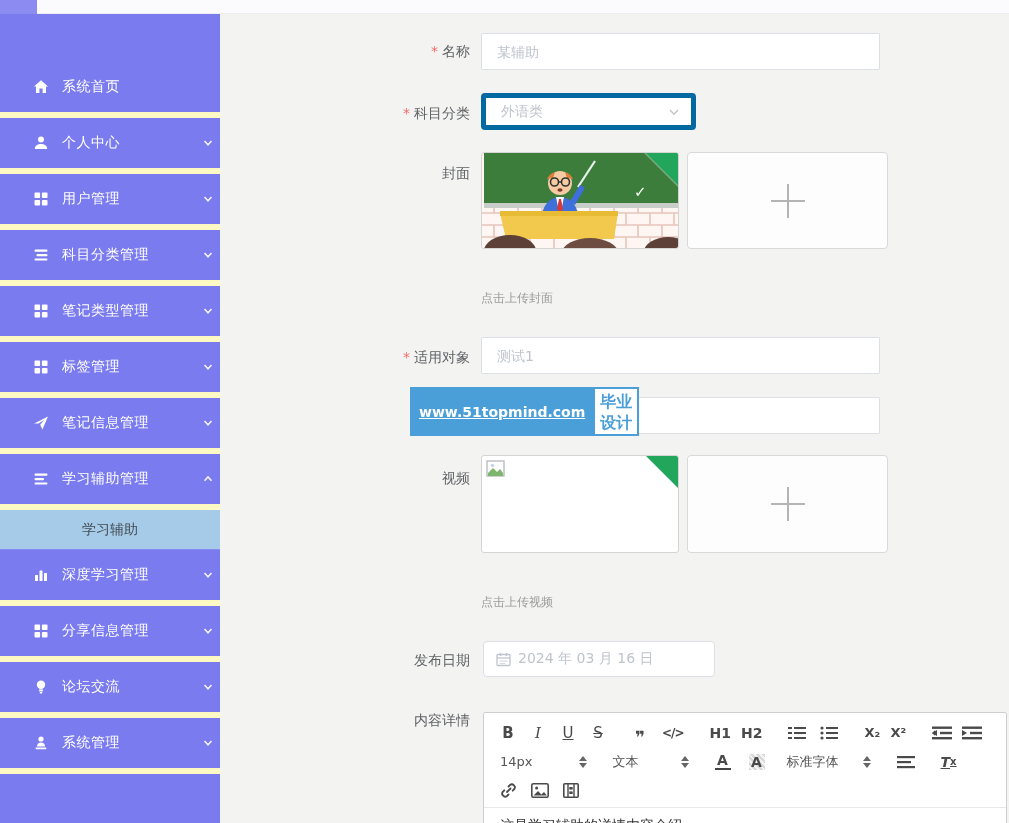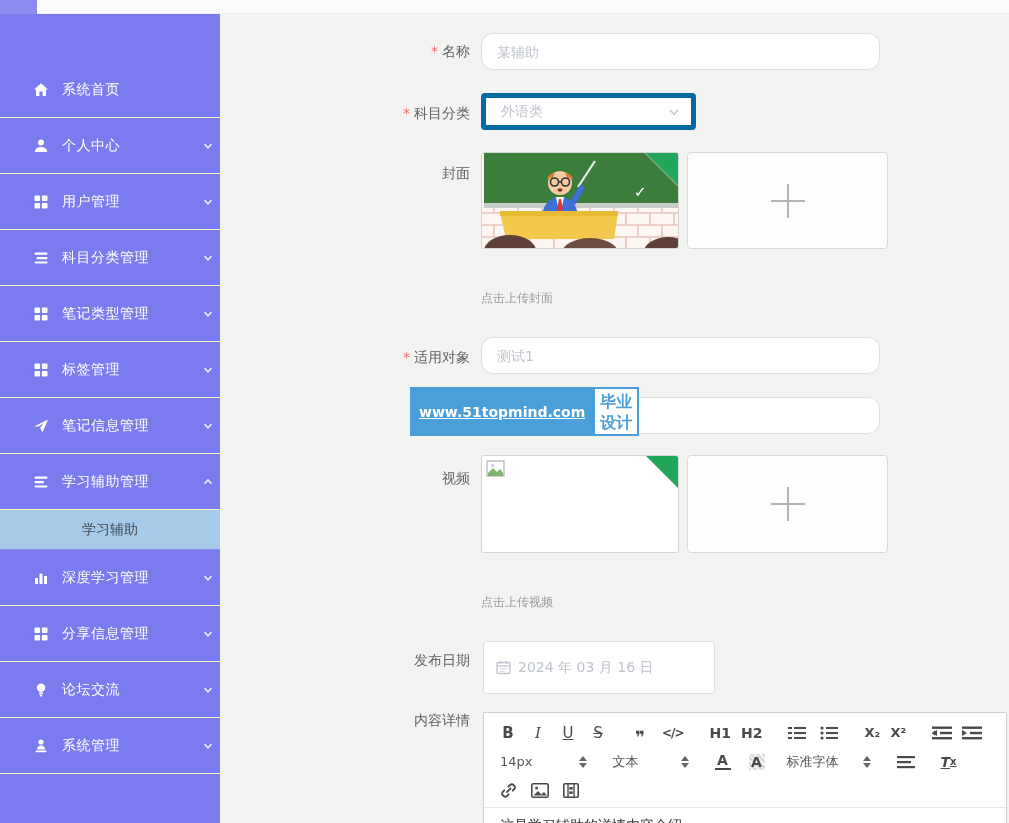--- a/index.html
+++ b/index.html
@@ -7,30 +7,30 @@
   body { font-family:"DejaVu Sans","Liberation Sans",sans-serif; background:#f3f3f1; }
   #page { position:relative; width:1009px; height:823px; overflow:hidden; background:#f3f3f1; }
 
   
   .topstrip { position:absolute; left:0; top:0; width:1009px; height:14px; background:#fbfbfd; border-bottom:1px solid #ececf2; z-index:5; }
   .topstrip .corner { position:absolute; left:0; top:0; width:37px; height:14px; background:#8b8bf2; }
 
   
   .sidebar { position:absolute; left:0; top:14px; width:220px; height:809px; background:#7b7bf0; z-index:4; }
   .nav { padding-top:48px; }
-  .nav-item { height:56px; display:flex; align-items:center; padding:0 6px 0 33px; border-bottom:1px solid #fef9c3; cursor:pointer; }
+  .nav-item { height:56px; display:flex; align-items:center; padding:0 6px 0 33px; border-bottom:6px solid #fef9c3; cursor:pointer; }
   .nav-item .nicon { width:16px; height:16px; margin-right:13px; flex:none; display:flex; align-items:center; }
   .nav-item .nlabel { color:#fff; font-size:14px; letter-spacing:.5px; flex:1; white-space:nowrap; }
   .nav-item .arrow { width:12px; height:12px; flex:none; opacity:.9; }
   .sub-item { height:40px; background:#a5cbe9; color:#454b51; font-size:14px; display:flex; align-items:center; justify-content:center; border-bottom:1px solid #8989f3; cursor:pointer; }
 
   
   .flabel { position:absolute; width:150px; text-align:right; font-size:14px; color:#606266; line-height:20px; white-space:nowrap; }
   .req { color:#f56c6c; margin-right:4px; font-size:14px; }
-  .tinput { position:absolute; background:#fff; border:1px solid #dcdfe6; border-radius:12px; font-size:14px; color:#606266; padding:0 15px; outline:none; font-family:"DejaVu Sans","Liberation Sans",sans-serif; }
+  .tinput { position:absolute; background:#fff; border:1px solid #dcdfe6; border-radius:1px; font-size:14px; color:#606266; padding:0 15px; outline:none; font-family:"DejaVu Sans","Liberation Sans",sans-serif; }
   .tinput::placeholder { color:#bfc4cc; opacity:1; }
   .selectbox { position:absolute; background:#fff; border:5px solid #0369a1; border-radius:4px; display:flex; align-items:center; padding:0 10px 0 15px; cursor:pointer; }
   .selectbox .sval { flex:1; font-size:14px; color:#bfc4cc; }
   .hint { position:absolute; font-size:12px; color:#9a9a9a; }
 
   .thumb { position:absolute; border:1px solid #d4d4d4; border-radius:3px; overflow:hidden; background:#fff; cursor:pointer; }
   .corner-badge { position:absolute; top:0; right:0; width:0; height:0; border-top:32px solid #21a65c; border-left:32px solid transparent; }
   .corner-fold { position:absolute; top:0; right:0; width:0; height:0; border-top:34px solid rgba(255,255,255,.35); border-left:34px solid transparent; }
   .thumb-check { position:absolute; color:#fff; font-size:15px; font-weight:bold; }
 
@@ -391,21 +391,21 @@
     <div class="corner-badge"></div>
   </div>
   <div class="upbox" style="left:687px; top:455px; width:201px; height:98px;">
     <span class="plus"></span>
   </div>
   <div class="hint" style="left:481px; top:594px;">点击上传视频</div>
 
   <div class="flabel" style="left:320px; top:650px;">
     <span>发布日期</span>
   </div>
-  <div class="datebox" style="left:483px; top:641px; width:232px; height:53px;padding-left:12px;">
+  <div class="datebox" style="left:483px; top:641px; width:232px; height:36px;padding-left:12px;">
     <span>
       <svg width="15" height="15" viewBox="0 0 15 15">
           <rect x="1" y="2.5" width="13" height="11" rx="1" fill="none" stroke="#c0c4cc" stroke-width="1.3"></rect>
           <line x1="1" y1="6" x2="14" y2="6" stroke="#c0c4cc" stroke-width="1.3"></line>
           <line x1="4.5" y1="1" x2="4.5" y2="4" stroke="#c0c4cc" stroke-width="1.3"></line>
           <line x1="10.5" y1="1" x2="10.5" y2="4" stroke="#c0c4cc" stroke-width="1.3"></line>
           <line x1="3.5" y1="9" x2="11.5" y2="9" stroke="#d7dade" stroke-width="1.2"></line>
           <line x1="3.5" y1="11.5" x2="9" y2="11.5" stroke="#d7dade" stroke-width="1.2"></line>
         </svg>
     </span>

